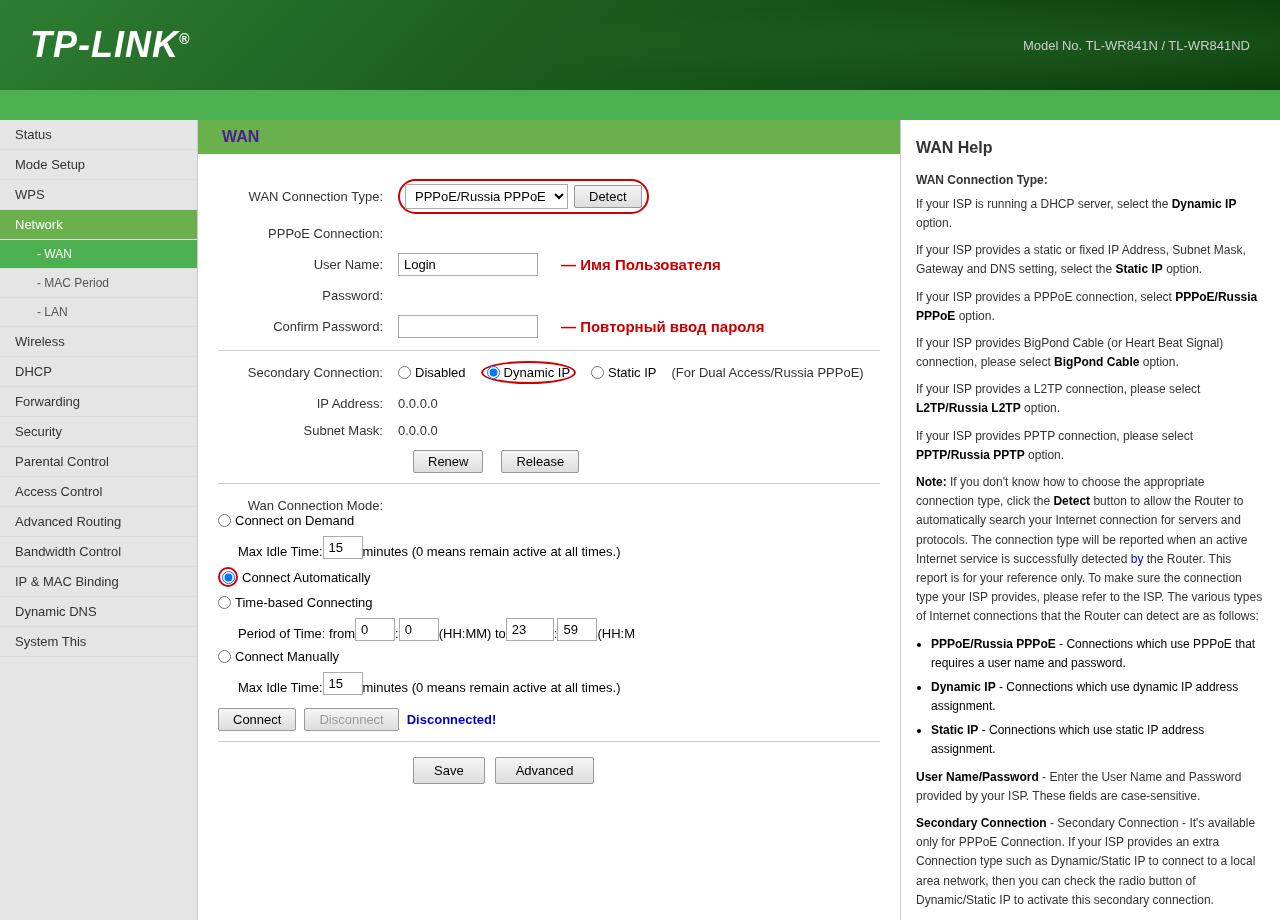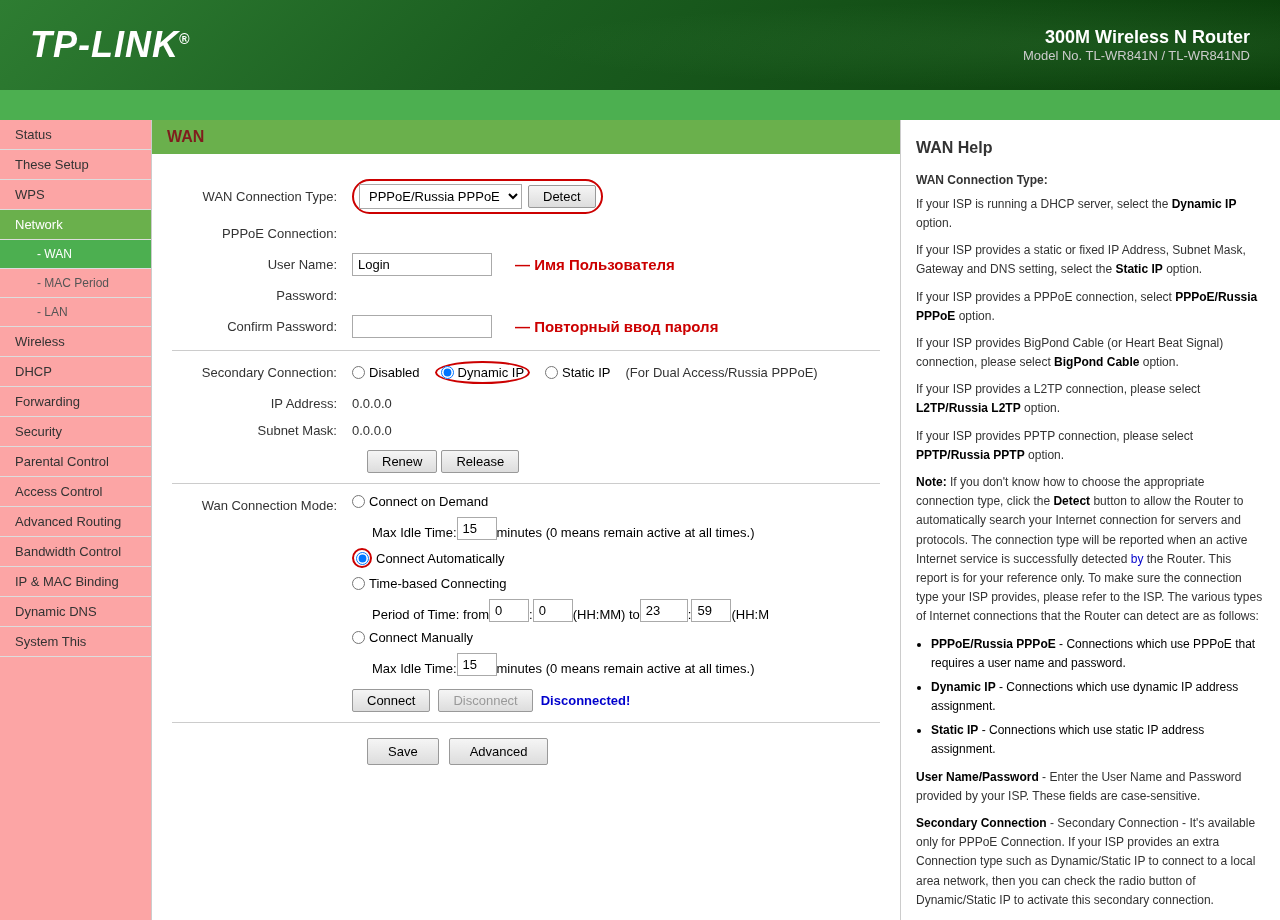--- a/index.html
+++ b/index.html
@@ -46,22 +46,22 @@
     }
 
     
     .layout {
       display: flex;
       height: calc(920px - 90px - 30px);
     }
 
     
     .sidebar {
-      width: 152px;
-      background: #fca5a5;
+      width: 198px;
+      background: #e5e5e5;
       border-right: 1px solid #ccc;
       flex-shrink: 0;
       overflow-y: auto;
     }
     .sidebar-item {
       padding: 7px 15px;
       cursor: pointer;
       border-bottom: 1px solid #ddd;
       color: #333;
       font-size: 13px;
@@ -71,24 +71,24 @@
     .sidebar-item.sub.active { background: #4caf50; color: white; }
 
     
     .main-content {
       flex: 1;
       overflow-y: auto;
       background: #fff;
     }
     .wan-header {
       background: #6ab04c;
-      color: #7f1d1d;
+      color: #4c1d95;
       font-size: 16px;
       font-weight: bold;
-      padding: 8px 15px;
+      padding: 8px 24px;
       margin-bottom: 15px;
     }
     .content-area {
       padding: 10px 20px;
     }
 
     
     .form-row {
       display: flex;
       align-items: center;
@@ -146,21 +146,21 @@
       gap: 4px;
     }
 
     .ip-value {
       font-size: 13px;
       color: #333;
     }
 
     .renew-release-row {
       display: flex;
-      gap: 4px;
+      gap: 18px;
       margin: 8px 0 8px 195px;
     }
 
     .section-divider {
       border: none;
       border-top: 1px solid #ccc;
       margin: 10px 0;
     }
     .time-input {
       width: 45px;
@@ -214,20 +214,21 @@
       margin-bottom: 8px;
     }
     .help-panel li {
       margin-bottom: 5px;
     }
 
     .wan-mode-row {
       display: flex;
       align-items: flex-start;
       margin-bottom: 8px;
+      flex-direction: column;
     }
     .wan-mode-label {
       width: 180px;
       text-align: right;
       padding-right: 15px;
       color: #333;
       font-size: 13px;
       flex-shrink: 0;
       padding-top: 4px;
     }
@@ -243,32 +244,31 @@
     }
   </style>
 </head>
 <body>
 
 <div class="header">
   <div class="logo">
     TP-LINK<sup style="font-size:14px;">®</sup>
   </div>
   <div class="router-info">
-    <div class="model">300M Wireless N Router</div>
     <div class="model-no">Model No. TL-WR841N / TL-WR841ND</div>
   </div>
 </div>
 
 <div class="nav-bar"></div>
 
 <div class="layout">
 
   <div class="sidebar">
     <div class="sidebar-item">Status</div>
-    <div class="sidebar-item">These Setup</div>
+    <div class="sidebar-item">Mode Setup</div>
     <div class="sidebar-item">WPS</div>
     <div class="sidebar-item active">Network</div>
     <div class="sidebar-item sub active">- WAN</div>
     <div class="sidebar-item sub">- MAC Period</div>
     <div class="sidebar-item sub">- LAN</div>
     <div class="sidebar-item">Wireless</div>
     <div class="sidebar-item">DHCP</div>
     <div class="sidebar-item">Forwarding</div>
     <div class="sidebar-item">Security</div>
     <div class="sidebar-item">Parental Control</div>

